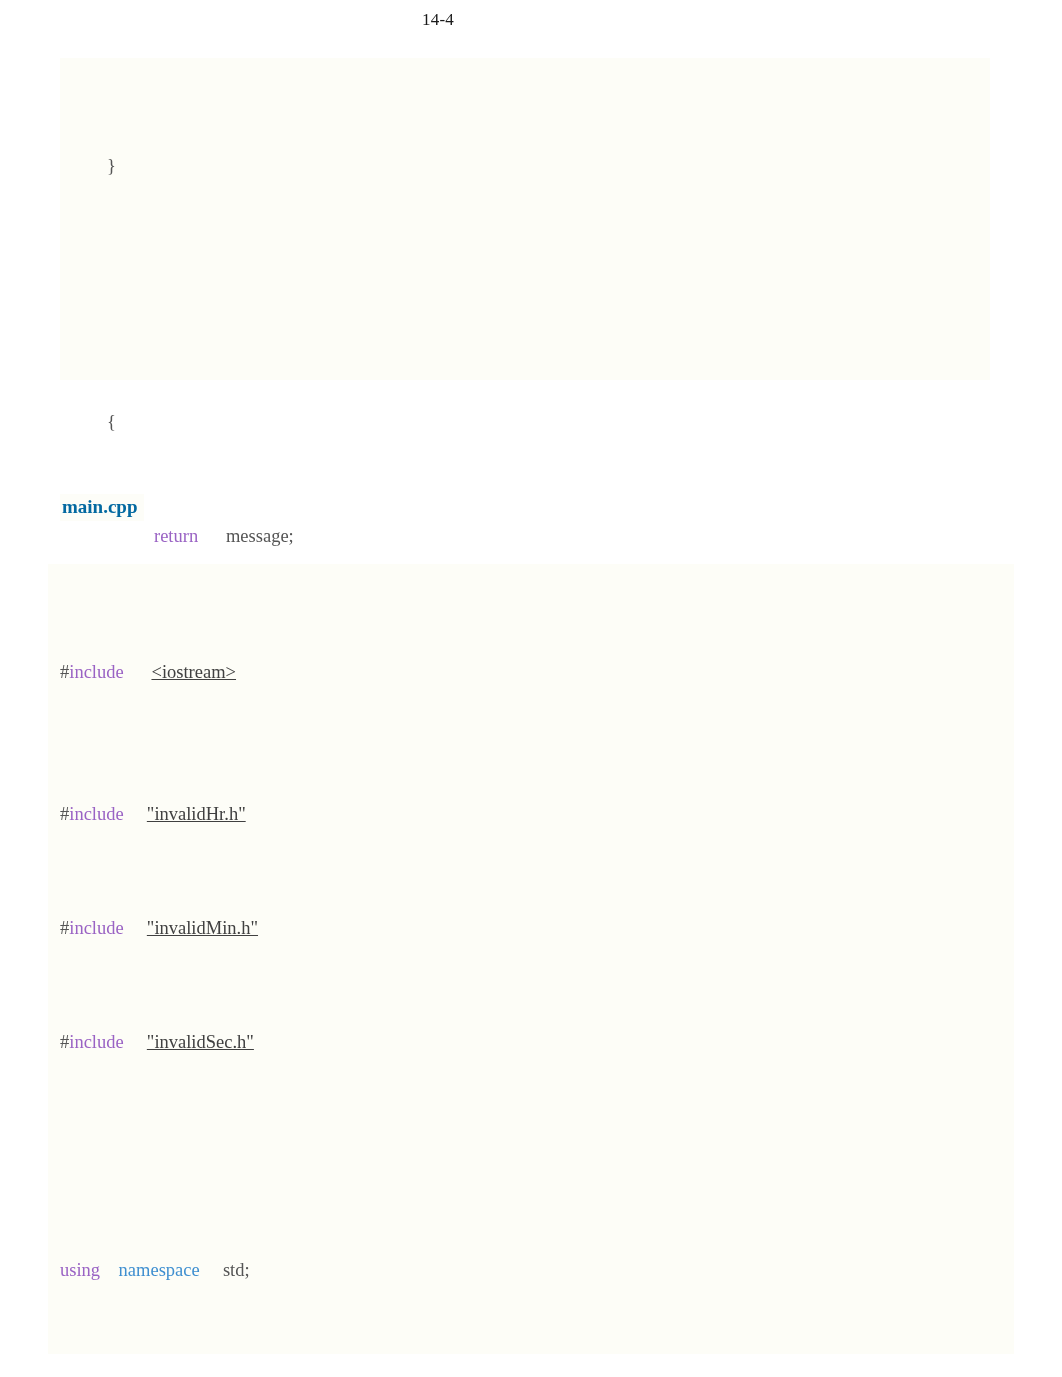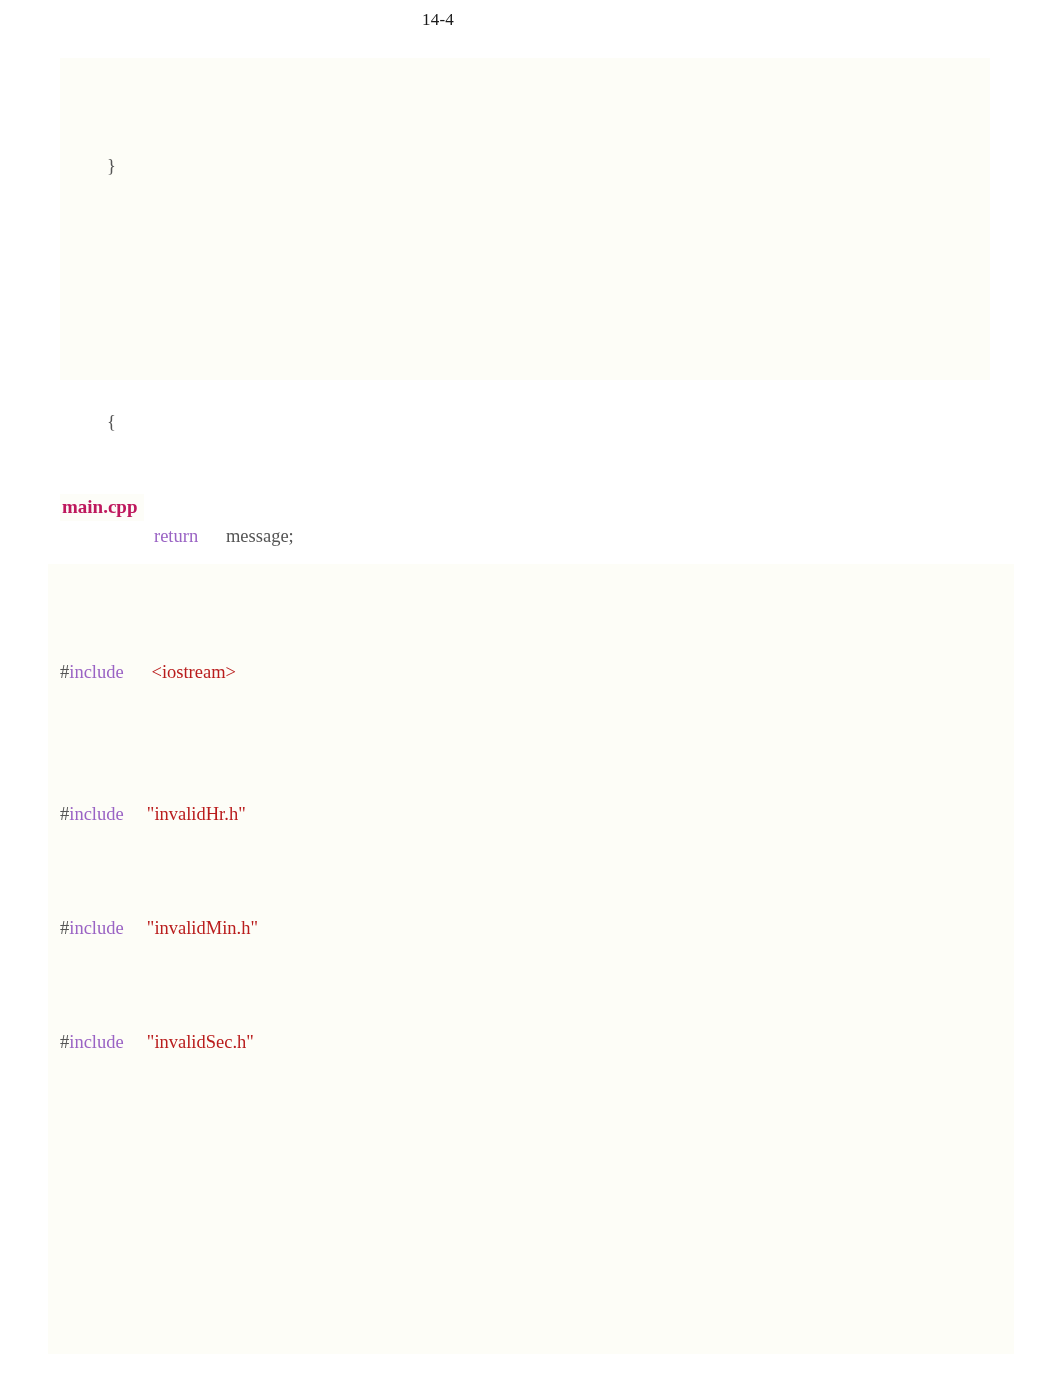--- a/index.html
+++ b/index.html
@@ -59,32 +59,32 @@
 
   
   .i0 { padding-left: 0px; }
   .i1 { padding-left: 47px; }
   .i2 { padding-left: 94px; }
 
   
   .tok-plain   { color: #555555; }
   .tok-hash    { color: #555555; }
   .tok-pre     { color: #9a63c4; margin-top: 14px; }   
-  .tok-inc     { color: #b91c1c; }   
+  .tok-inc     { color: #404040; text-decoration: underline; }   
   .tok-kw      { color: #9a63c4; }   
   .tok-type    { color: #3f8fd0; }   
 
   
   .file-label {
     position: absolute;
     left: 60px;
     top: 494px;
     font-size: 19px;
     font-weight: bold;
-    color: #be185d;
+    color: #0369a1;
     background: #fdfdf8;
     padding: 2px 6px 3px 2px;
   }
 </style>
 </head>
 <body>
 
 <div class="page-header">14-4</div>
 
 <div class="code-block" id="code-block-header">
@@ -118,20 +118,21 @@
 
 
   <span class="line i0"><span class="tok-hash">#</span><span class="tok-pre">include</span><span>     </span><span class="tok-inc">"invalidHr.h"</span></span>
 
   <span class="line i0"><span class="tok-hash">#</span><span class="tok-pre">include</span><span>     </span><span class="tok-inc">"invalidMin.h"</span></span>
 
   <span class="line i0"><span class="tok-hash">#</span><span class="tok-pre">include</span><span>     </span><span class="tok-inc">"invalidSec.h"</span></span>
 
   <span class="line blank"></span>
 
+  <span class="line i0"><span class="tok-pre">using</span><span>    </span><span class="tok-type">namespace</span><span>     </span><span class="tok-plain">std;</span></span>
 
   
 
   
 
   
 
   
 
   

